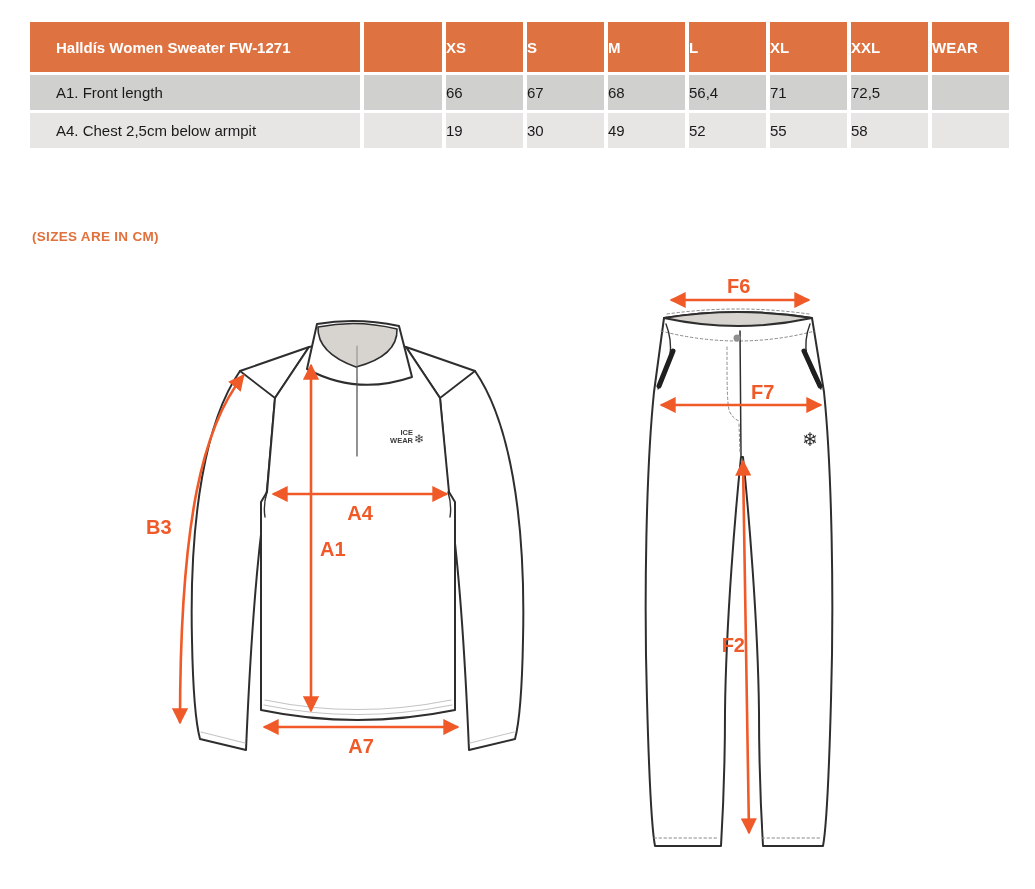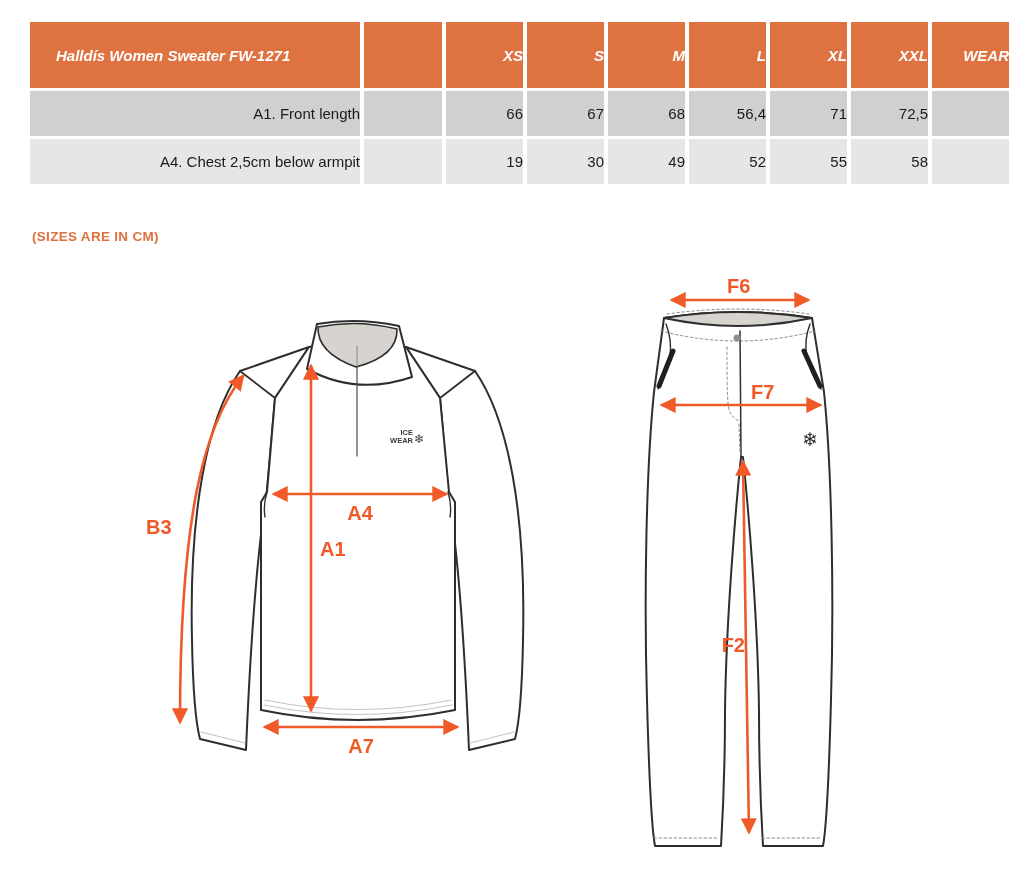--- a/index.html
+++ b/index.html
@@ -13,34 +13,33 @@
 
   
   .table-wrap { position: absolute; left: 26px; top: 19px; }
   table.size-chart {
     border-collapse: separate;
     border-spacing: 4px 3px;
     table-layout: fixed;
   }
   table.size-chart td, table.size-chart th {
     font-size: 15px;
-    text-align: right;
+    text-align: left;
     vertical-align: middle;
     overflow: hidden;
     white-space: nowrap;
   }
   .hdr {
     background: #DE7240;
     color: #ffffff;
     font-weight: bold;
-    height: 66px;
-    font-style: italic;
+    height: 50px;
   }
   .hdr.title-cell { text-align: left; padding-left: 26px; }
-  tr.data-row td { height: 45px; color: #1a1a1a; }
+  tr.data-row td { height: 35px; color: #1a1a1a; }
   tr.row-dark td { background: #D0D0CE; }
   tr.row-light td { background: #E7E6E4; margin-left: 16px; }
   td.label-cell { text-align: left; padding-left: 26px; }
 
   .sizes-note {
     position: absolute;
     left: 32px; top: 229px;
     color: #E0703C;
     font-size: 13.5px;
     font-weight: bold;

